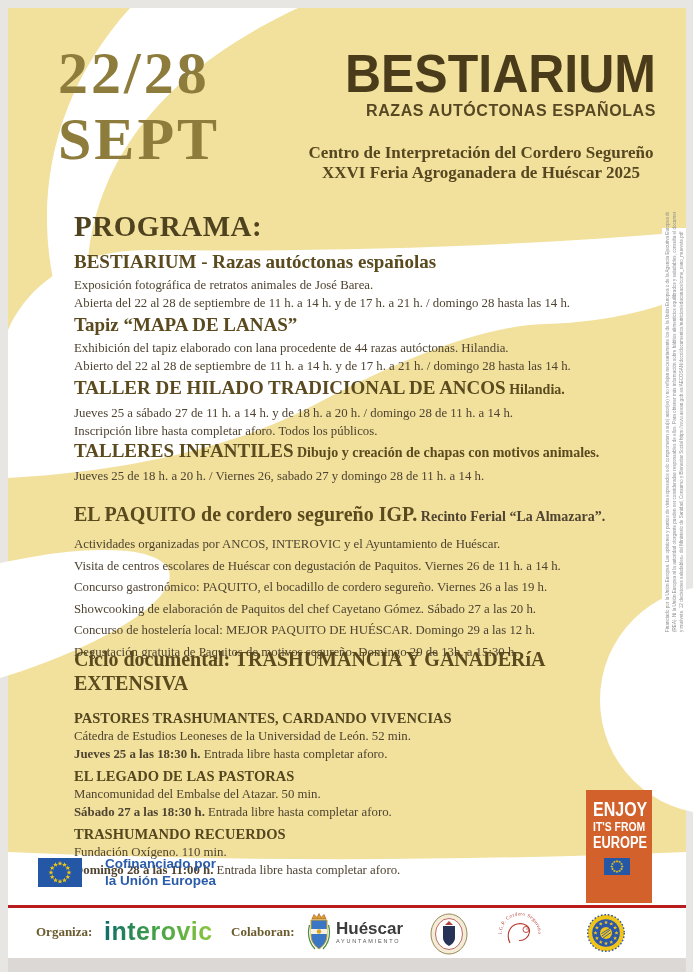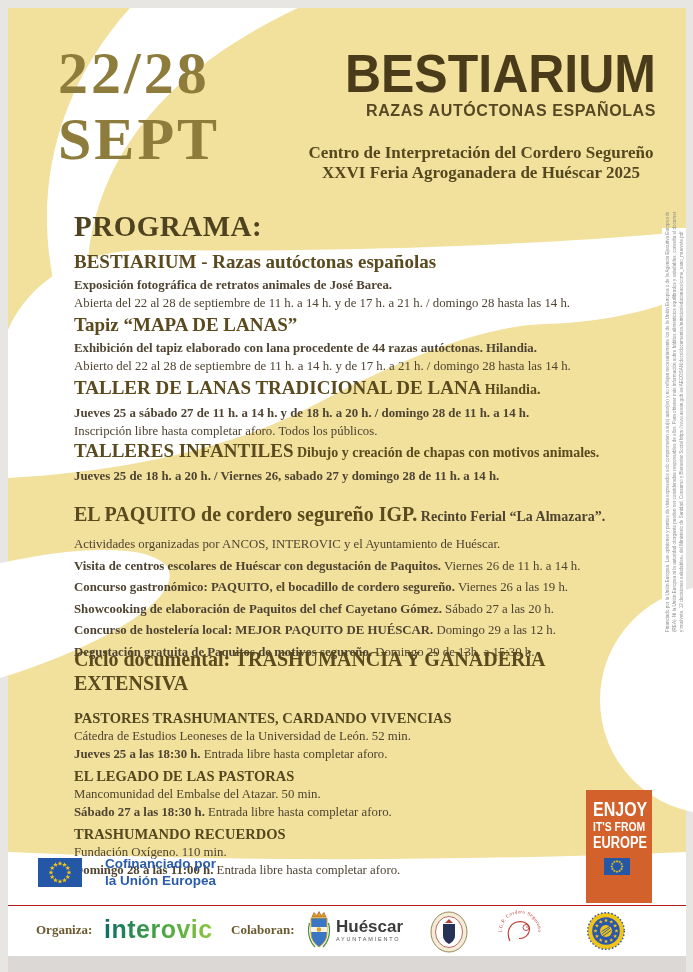--- a/index.html
+++ b/index.html
@@ -24,21 +24,21 @@
             color:#4f421f;letter-spacing:.5px;}
 
   
   .sec{position:absolute;left:74px;width:585px;color:#4f4331;}
   .sec-title{font:700 19px/22px "Liberation Serif",serif;color:#5a4a1e;
              margin-bottom:3px;white-space:nowrap;}
   .suf{font-size:14px;}
   .sufb{font-weight:700;}
   .sufr{font-weight:700;color:#4f4331;}
   .ln{font:12.8px/18px "Liberation Serif",serif;white-space:nowrap;}
-  .ln .b{font-weight:700;}
+  .ln .b{font-weight:400;}
   .s0{top:251px}.s1{top:314px}.s2{top:377px}.s3{top:440px}.s4{top:503px}
   .s4 .sec-title{font-size:20px;margin-bottom:6px;}
   .s4 .ln{line-height:21.6px;}
 
   
   .doc{left:74px;top:647px;width:575px;color:#4f4331;}
   .doc-title{font:700 20px/24px "Liberation Serif",serif;color:#5a4a1e;margin-bottom:14px;}
   .doc-item{margin-bottom:4px;}
   .doc-item-title{font:700 14.5px/18px "Liberation Serif",serif;color:#54461f;}
   .doc-ln{font:12.8px/18px "Liberation Serif",serif;white-space:nowrap;}
@@ -59,21 +59,21 @@
   .ej3{font-size:16px;line-height:17px;}
   .enjoy svg{margin:7px 0 0 11px;}
 
   
   .disc{left:465px;top:411px;width:420px;height:22px;transform:rotate(-90deg);
         font:4.6px/7.2px "Liberation Sans",sans-serif;color:#8d8d8d;
         white-space:nowrap;overflow:hidden;}
 
   
   .footer{left:8px;top:905px;width:678px;height:50px;background:#fff;
-          border-top:1px solid #b91c1c;}
+          border-top:3px solid #b91c1c;}
   .f-label{position:absolute;font:700 13px "Liberation Serif",serif;color:#6b5a2d;}
   .org-label{left:28px;top:16px;}
   .colab-label{left:223px;top:16px;}
   .interovic{position:absolute;left:96px;top:10px;
              font:700 25px/26px "Liberation Sans",sans-serif;letter-spacing:.5px;
              background:linear-gradient(90deg,#0c6e68,#45a443,#8dc63f);
              -webkit-background-clip:text;background-clip:text;
              color:#2e8b57;-webkit-text-fill-color:transparent;}
   .huescar{position:absolute;left:298px;top:4px;display:flex;align-items:center;gap:4px;}
   .hu-text{display:flex;flex-direction:column;}
@@ -124,21 +124,21 @@
     <div class="ln"><span class="b"></span><span>Abierta del 22 al 28 de septiembre de 11 h. a 14 h. y de 17 h. a 21 h. / domingo 28 hasta las 14 h.</span></div>
   </div>
 
   <div class="sec s1">
     <div class="sec-title"><span>Tapiz “MAPA DE LANAS”</span></div>
     <div class="ln"><span class="b">Exhibición del tapiz elaborado con lana procedente de 44 razas autóctonas. Hilandia.</span><span></span></div>
     <div class="ln"><span class="b"></span><span>Abierto del 22 al 28 de septiembre de 11 h. a 14 h. y de 17 h. a 21 h. / domingo 28 hasta las 14 h.</span></div>
   </div>
 
   <div class="sec s2">
-    <div class="sec-title"><span>TALLER DE LANAS TRADICIONAL DE LANA</span><span class="suf sufb"> Hilandia.</span></div>
+    <div class="sec-title"><span>TALLER DE HILADO TRADICIONAL DE ANCOS</span><span class="suf sufb"> Hilandia.</span></div>
     <div class="ln"><span class="b">Jueves 25 a sábado 27 de 11 h. a 14 h. y de 18 h. a 20 h. / domingo 28 de 11 h. a 14 h.</span><span></span></div>
     <div class="ln"><span class="b"></span><span>Inscripción libre hasta completar aforo. Todos los públicos.</span></div>
   </div>
 
   <div class="sec s3">
     <div class="sec-title"><span>TALLERES INFANTILES</span><span class="suf sufb"> Dibujo y creación de chapas con motivos animales.</span></div>
     <div class="ln"><span class="b">Jueves 25 de 18 h. a 20 h. / Viernes 26, sabado 27 y domingo 28 de 11 h. a 14 h.</span><span></span></div>
   </div>
 
   <div class="sec s4">

